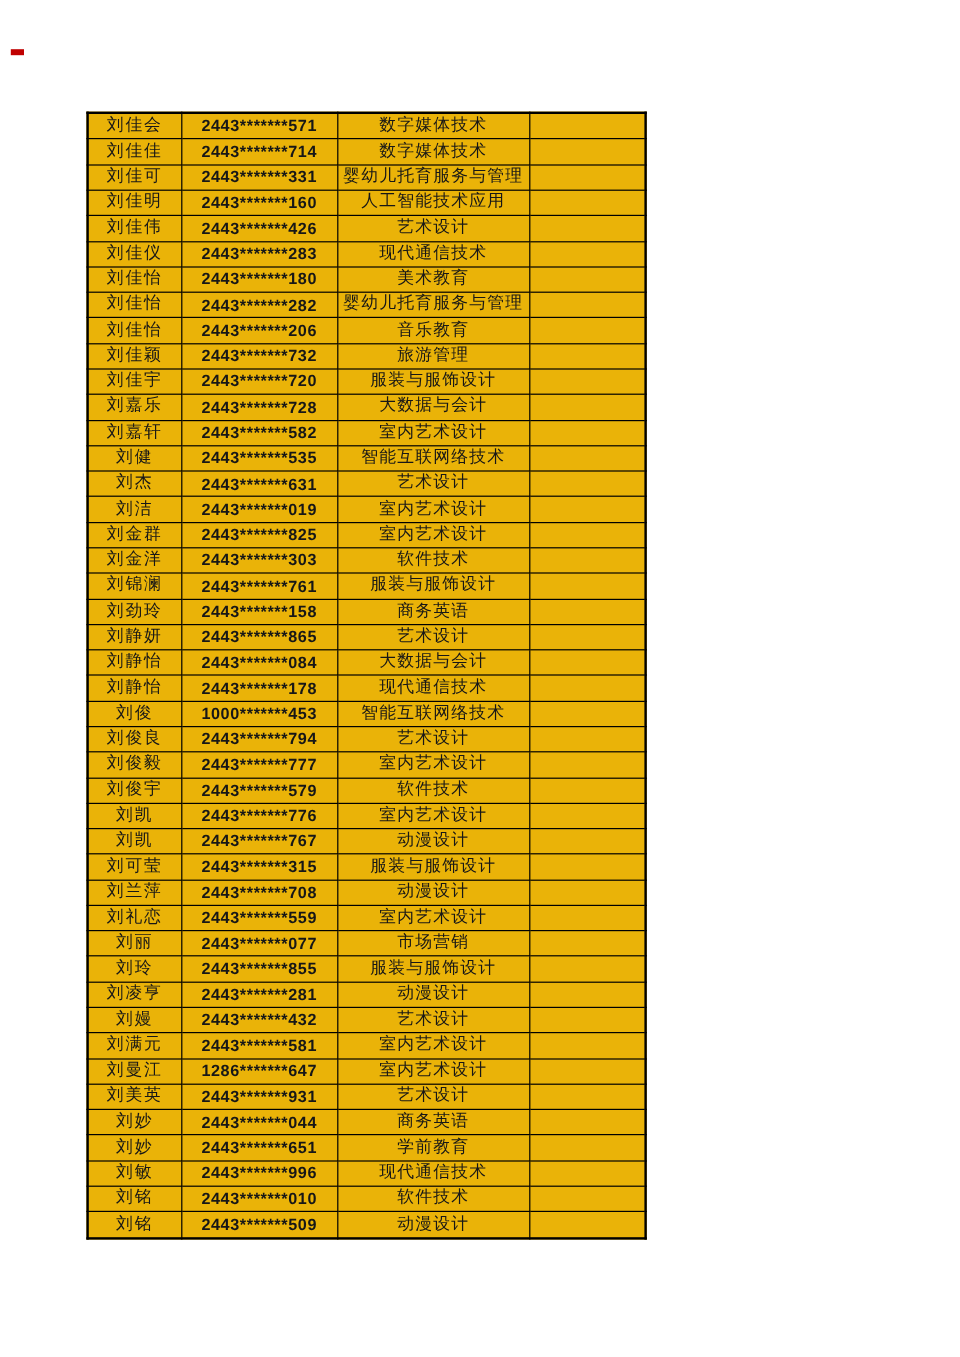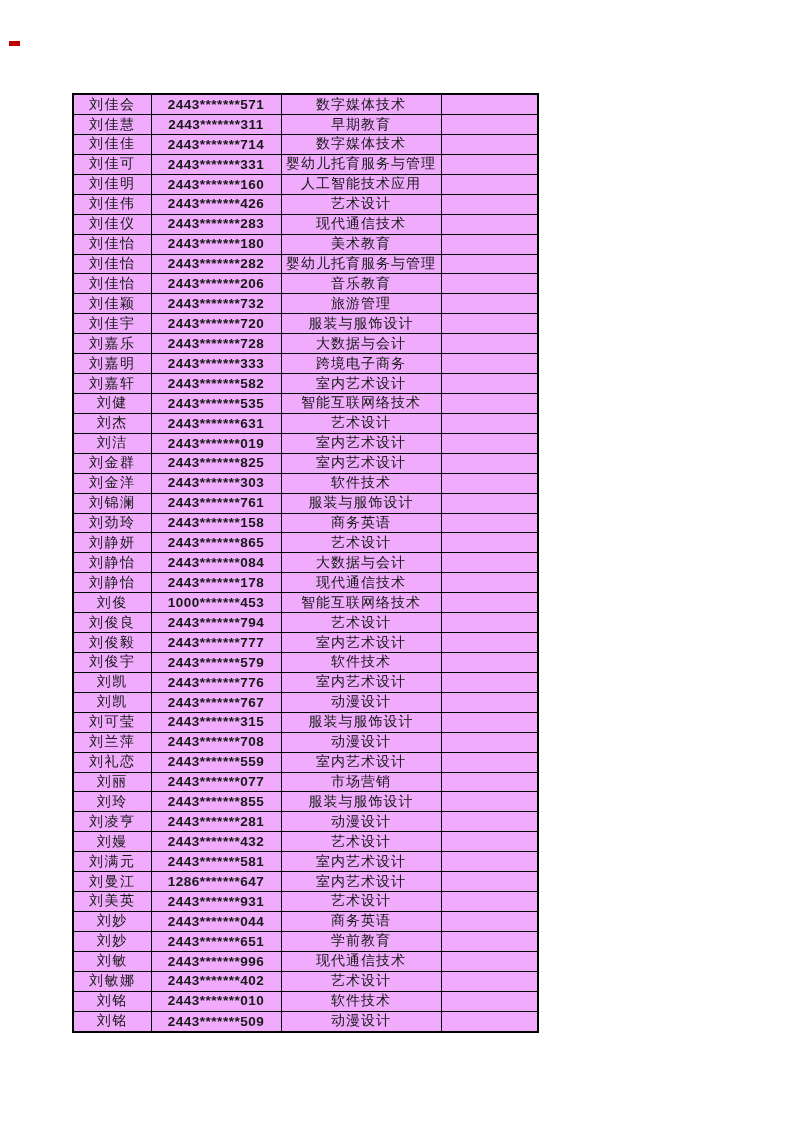--- a/index.html
+++ b/index.html
@@ -22,21 +22,21 @@
     height: 5px;
   }
   table.roster {
     position: absolute;
     left: 72px;
     top: 93px;
     width: 465px;
     height: 940px;
     border-collapse: collapse;
     table-layout: fixed;
-    background: #f0abfc;
+    background: #eab308;
     border: 2px solid #000000;
   }
   table.roster td {
     border: 1px solid #000000;
     text-align: center;
     vertical-align: middle;
     padding: 0;
     margin: 0;
     font-size: 14px;
     line-height: 1;
@@ -69,26 +69,20 @@
     <col style="width:97px">
   </colgroup>
   <tbody id="roster-body">
       <tr>
         <td class="cell-name">刘佳会</td>
         <td class="cell-id">2443*******571</td>
         <td class="cell-major">数字媒体技术</td>
         <td class="cell-empty"></td>
       </tr>
       <tr>
-        <td class="cell-name">刘佳慧</td>
-        <td class="cell-id">2443*******311</td>
-        <td class="cell-major">早期教育</td>
-        <td class="cell-empty"></td>
-      </tr>
-      <tr>
         <td class="cell-name">刘佳佳</td>
         <td class="cell-id">2443*******714</td>
         <td class="cell-major">数字媒体技术</td>
         <td class="cell-empty"></td>
       </tr>
       <tr>
         <td class="cell-name">刘佳可</td>
         <td class="cell-id">2443*******331</td>
         <td class="cell-major">婴幼儿托育服务与管理</td>
         <td class="cell-empty"></td>
@@ -141,26 +135,20 @@
         <td class="cell-major">服装与服饰设计</td>
         <td class="cell-empty"></td>
       </tr>
       <tr>
         <td class="cell-name">刘嘉乐</td>
         <td class="cell-id">2443*******728</td>
         <td class="cell-major">大数据与会计</td>
         <td class="cell-empty"></td>
       </tr>
       <tr>
-        <td class="cell-name">刘嘉明</td>
-        <td class="cell-id">2443*******333</td>
-        <td class="cell-major">跨境电子商务</td>
-        <td class="cell-empty"></td>
-      </tr>
-      <tr>
         <td class="cell-name">刘嘉轩</td>
         <td class="cell-id">2443*******582</td>
         <td class="cell-major">室内艺术设计</td>
         <td class="cell-empty"></td>
       </tr>
       <tr>
         <td class="cell-name">刘健</td>
         <td class="cell-id">2443*******535</td>
         <td class="cell-major">智能互联网络技术</td>
         <td class="cell-empty"></td>
@@ -324,26 +312,20 @@
       <tr>
         <td class="cell-name">刘妙</td>
         <td class="cell-id">2443*******651</td>
         <td class="cell-major">学前教育</td>
         <td class="cell-empty"></td>
       </tr>
       <tr>
         <td class="cell-name">刘敏</td>
         <td class="cell-id">2443*******996</td>
         <td class="cell-major">现代通信技术</td>
-        <td class="cell-empty"></td>
-      </tr>
-      <tr>
-        <td class="cell-name">刘敏娜</td>
-        <td class="cell-id">2443*******402</td>
-        <td class="cell-major">艺术设计</td>
         <td class="cell-empty"></td>
       </tr>
       <tr>
         <td class="cell-name">刘铭</td>
         <td class="cell-id">2443*******010</td>
         <td class="cell-major">软件技术</td>
         <td class="cell-empty"></td>
       </tr>
       <tr>
         <td class="cell-name">刘铭</td>

